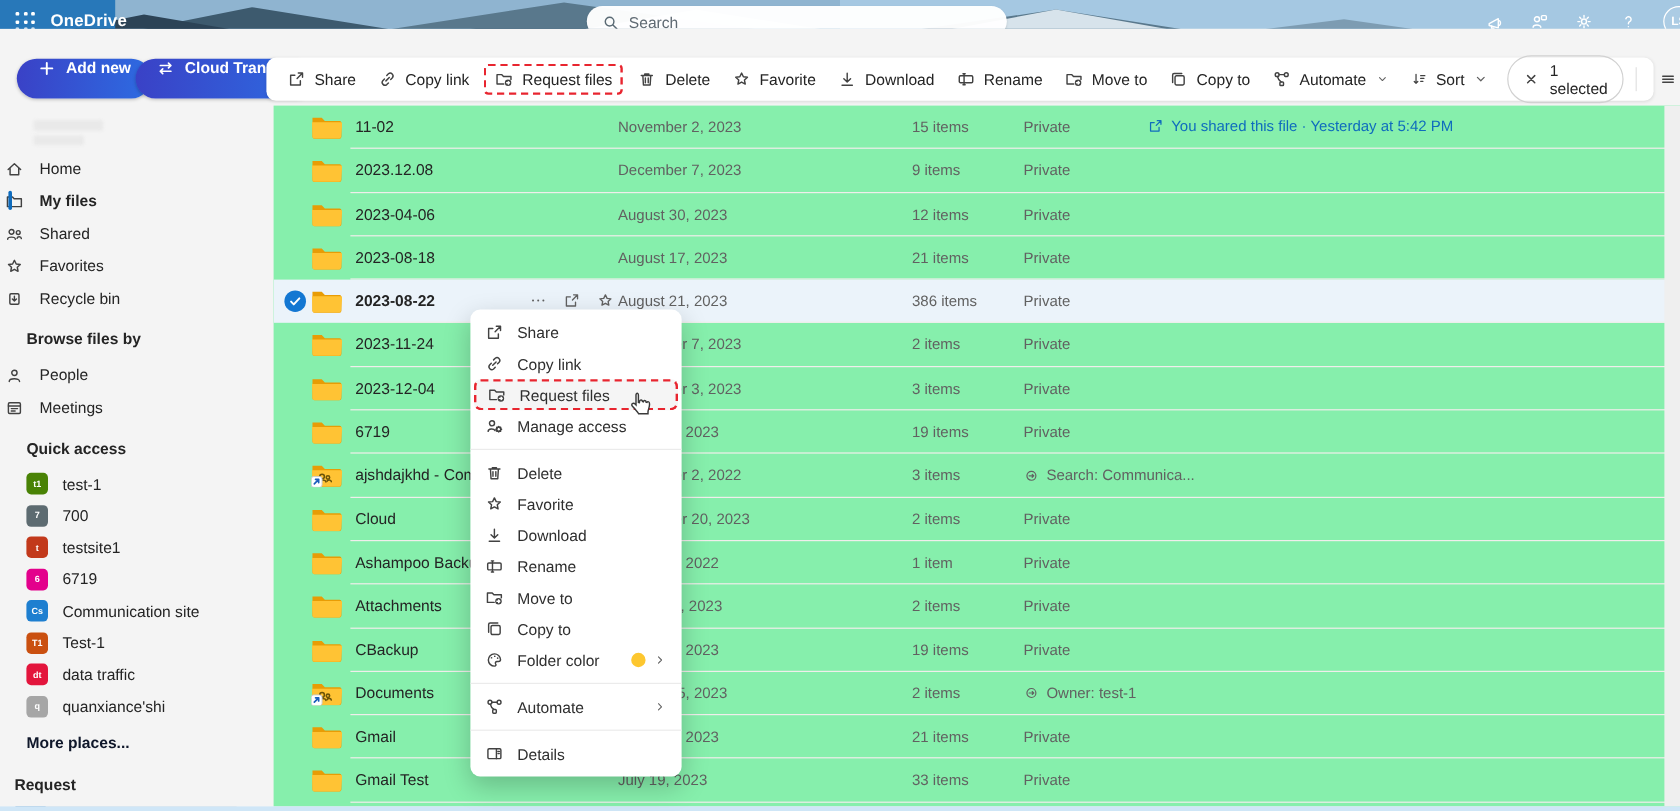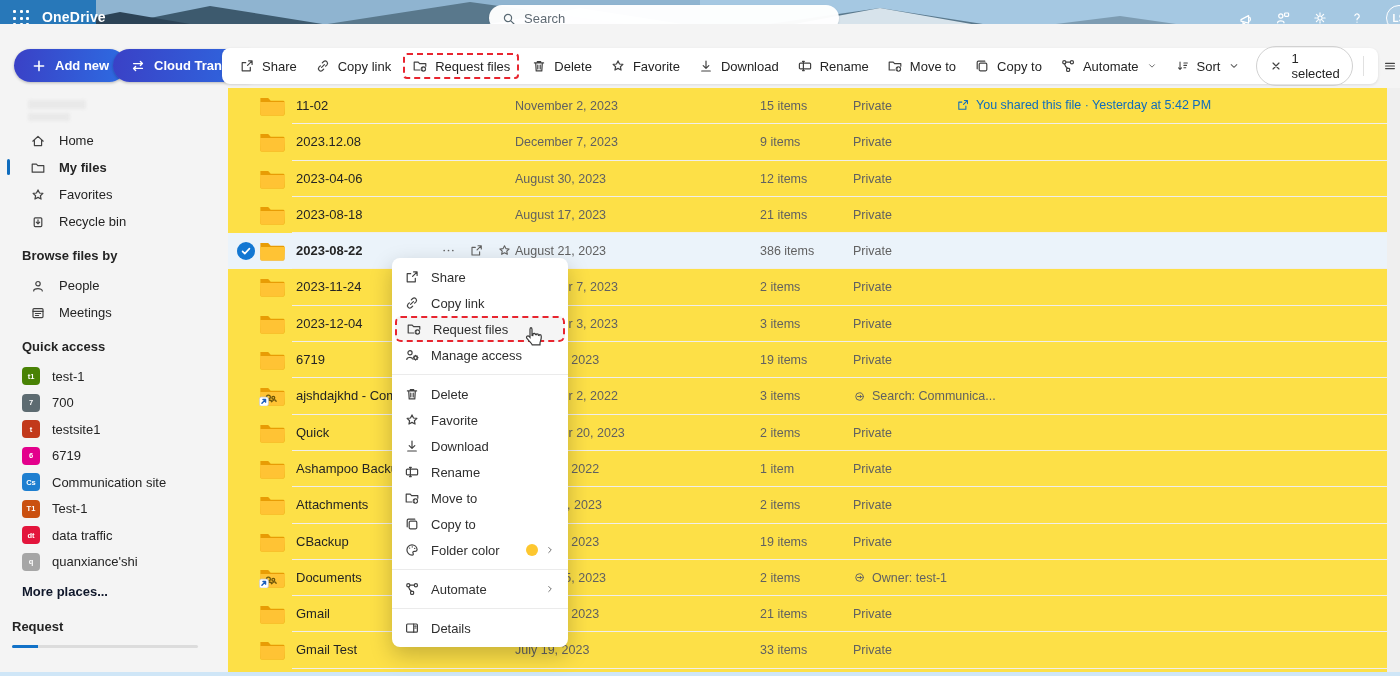--- a/index.html
+++ b/index.html
@@ -14,54 +14,54 @@
   .waffle{position:absolute;left:13px;top:10px;width:17px;height:17px;display:grid;grid-template-columns:repeat(3,1fr);gap:3px;cursor:pointer}
   .waffle i{width:3px;height:3px;background:#fff;border-radius:1px}
   .app-title{position:absolute;left:42px;top:9px;color:#fff;font-size:14px;font-weight:700;letter-spacing:.2px}
   .searchbox{position:absolute;left:489px;top:5px;width:350px;height:26px;background:rgba(255,255,255,.97);border-radius:13px;display:flex;align-items:center;padding:0 12px;gap:9px;color:#5f6a73;font-size:13px;box-shadow:0 1px 2px rgba(0,0,0,.15)}
   .top-icons{position:absolute;right:0;top:0;height:36px;display:flex;align-items:center;gap:21px;color:#fff;padding-right:0}
   .tico{width:16px;height:16px}
   .avatar{width:26px;height:26px;border-radius:50%;border:1.5px solid #fff;color:#fff;font-size:10px;font-weight:700;display:flex;align-items:center;justify-content:center;margin-right:-12px;background:rgba(255,255,255,.08)}
 
   
   .action-row{position:absolute;left:0;top:36px;width:1400px;height:52px}
-  .btn-pill{position:absolute;top:13px;height:33px;border:none;border-radius:17px;display:flex;align-items:center;gap:8px;color:#fff;font-weight:700;font-size:13px;padding:0 17px;background:linear-gradient(95deg,#3a41c6,#2d6ce2);cursor:pointer;box-shadow:0 1px 3px rgba(0,0,0,.25);font-family:inherit}
+  .btn-pill{position:absolute;top:13px;height:33px;border:none;border-radius:17px;display:flex;align-items:flex-start;gap:8px;color:#fff;font-weight:700;font-size:13px;padding:0 17px;background:linear-gradient(95deg,#3a41c6,#2d6ce2);cursor:pointer;box-shadow:0 1px 3px rgba(0,0,0,.25);font-family:inherit}
   #btn-addnew{left:14px}
   #btn-cloudtransfer{left:113px}
   .toolbar-card{position:absolute;left:222px;right:22px;top:12px;height:36px;background:#fff;border-radius:8px;box-shadow:0 1px 3px rgba(0,0,0,.1);display:flex;align-items:center;padding:0 8px;font-size:13px}
   .tb-item{display:flex;align-items:center;gap:7px;padding:5px 9px;border-radius:4px;cursor:pointer;color:#242424;white-space:nowrap}
   .tb-item .ic{color:#424242}
   .tb-item.hl-dash{border:2px dashed #e8252f;border-radius:4px;padding:3px 7px;margin:0 3px}
   .tb-right{margin-left:auto;display:flex;align-items:center;gap:6px}
   .pill-selected{display:flex;align-items:center;gap:8px;border:1px solid #d1d1d1;border-radius:20px;padding:4px 12px;cursor:pointer;font-size:13px}
   .tb-divider{width:1px;height:20px;background:#e1e1e1;margin:0 4px}
   .chev{color:#616161}
 
   
   .sidebar{position:absolute;left:0;top:88px;width:228px;bottom:0;font-size:13px}
   .sb-blur{margin:12px 0 6px 28px}
   .sb-blur i{display:block;background:#e9e9e9;filter:blur(1.5px);border-radius:2px}
   .sb-blur i:first-child{width:58px;height:9px;margin-bottom:4px}
   .sb-blur i:last-child{width:42px;height:8px}
-  .nav-item{height:27px;display:flex;align-items:center;gap:13px;padding-left:30px;position:relative;cursor:pointer;color:#242424}
+  .nav-item{height:27px;display:flex;align-items:center;gap:13px;padding-left:4px;position:relative;cursor:pointer;color:#242424}
   .nav-item .ic{color:#424242;width:16px;height:16px}
   .nv-ind{display:none;position:absolute;left:7px;top:5px;width:3px;height:16px;border-radius:2px;background:#0f6cbd}
   .nav-item.active .nv-ind{display:block}
   .nav-item.active .lbl{font-weight:700}
   .sec-head{font-weight:700;padding:13px 0 9px 22px;color:#242424}
   .quick-item{height:26.5px;display:flex;align-items:center;gap:12px;padding-left:22px;cursor:pointer}
   .q-avatar{width:18px;height:18px;border-radius:4px;color:#fff;font-size:7.5px;font-weight:700;display:flex;align-items:center;justify-content:center;flex:none}
   .more-places{color:#0f172a;font-weight:700;padding:9px 0 0 22px;cursor:pointer}
   .storage-head{font-weight:700;padding:20px 0 0 12px}
   .storage-bar{margin:11px 30px 0 12px;height:3px;background:#dcdcdc;border-radius:2px;overflow:hidden}
   .storage-bar i{display:block;height:100%;background:#1272c8}
   .storage-text{padding:7px 0 0 12px;font-size:12px;color:#616161}
 
   
-  .main{position:absolute;left:228px;top:88px;right:0;bottom:4px;background:#fde047;overflow:hidden}
+  .main{position:absolute;left:228px;top:88px;right:0;bottom:4px;background:#86efac;overflow:hidden}
   .frow{position:relative;height:36.3px;cursor:pointer}
   .frow::after{content:"";position:absolute;left:64px;right:0;bottom:0;height:1px;background:#f0eeec}
   .frow.selected{background:#ebf3fa}
   .sel-ic{position:absolute;left:9px;top:9px;width:18px;height:18px;border-radius:50%;display:none;align-items:center;justify-content:center;background:#1377d2}
   .frow.selected .sel-ic{display:flex}
   .fold{position:absolute;left:31px;top:8px}
   .fname{position:absolute;left:68px;top:10px;font-size:13px;color:#242424}
   .frow.selected .fname{font-weight:700}
   .rowicons{position:absolute;left:213px;top:10px;display:none;gap:13px;color:#616161;align-items:center}
   .frow.selected .rowicons{display:flex}
@@ -324,20 +324,31 @@
         <span class="ic">
           <svg class="svgi" width="16" height="16" viewBox="0 0 16 16" fill="none" stroke="currentColor" stroke-width="1.2" stroke-linecap="round" stroke-linejoin="round">
             <path d="M2.2 4.2 h4.2 l1.4 1.5 h6 V12.2 H2.2 Z"></path>
           </svg>
         </span>
         <span class="lbl">My files</span>
       </div>
       <div class="nav-item">
         <span class="ic">
           <svg class="svgi" width="16" height="16" viewBox="0 0 16 16" fill="none" stroke="currentColor" stroke-width="1.2" stroke-linecap="round" stroke-linejoin="round">
+            <circle cx="5.6" cy="6.2" r="2"></circle>
+            <path d="M2.4 12.4 c0-2.4 6.4-2.4 6.4 0"></path>
+            <circle cx="11.2" cy="6.8" r="1.6"></circle>
+            <path d="M10.2 11.6 c.4-1.7 3.4-1.7 3.6.2"></path>
+          </svg>
+        </span>
+        <span class="lbl">Shared</span>
+      </div>
+      <div class="nav-item">
+        <span class="ic">
+          <svg class="svgi" width="16" height="16" viewBox="0 0 16 16" fill="none" stroke="currentColor" stroke-width="1.2" stroke-linecap="round" stroke-linejoin="round">
             <path d="M8 2.9 l1.5 3.1 3.4.4 -2.5 2.3 .65 3.35 L8 10.4 4.95 12.05 l.65-3.35 L3.1 6.4 l3.4-.4 Z"></path>
           </svg>
         </span>
         <span class="lbl">Favorites</span>
       </div>
       <div class="nav-item">
         <span class="ic">
           <svg class="svgi" width="16" height="16" viewBox="0 0 16 16" fill="none" stroke="currentColor" stroke-width="1.2" stroke-linecap="round" stroke-linejoin="round">
             <rect x="4.2" y="3.8" width="7.6" height="8.8" rx="1"></rect>
             <path d="M6.3 8.1 8 9.8 9.7 8.1 M8 9.6 V5.8"></path>
@@ -595,21 +606,21 @@
         </span>
       </div>
       <div class="frow">
         <span class="fold">
           <svg class="svgi" width="26" height="20" viewBox="0 0 20 15.5">
  <path d="M1 1.6 h6 l2 2.1 h9.6 a1.1 1.1 0 0 1 1.1 1.1 V13.9 a1.3 1.3 0 0 1-1.3 1.3 H2.3 A1.3 1.3 0 0 1 1 13.9 Z" fill="#e89c05"></path>
  <path d="M.7 4.6 H19.3 a.9.9 0 0 1 .9 1 l-.8 8.3 a1.3 1.3 0 0 1-1.3 1.2 H2.3 A1.3 1.3 0 0 1 1 13.9 Z" fill="#ffc334"></path>
 
 </svg>
         </span>
-        <span class="fname">Quick</span>
+        <span class="fname">Cloud</span>
         <span class="fdate">December 20, 2023</span>
         <span class="fitems">2 items</span>
         <span class="fshare">
           <span>Private</span>
         </span>
       </div>
       <div class="frow">
         <span class="fold">
           <svg class="svgi" width="26" height="20" viewBox="0 0 20 15.5">
  <path d="M1 1.6 h6 l2 2.1 h9.6 a1.1 1.1 0 0 1 1.1 1.1 V13.9 a1.3 1.3 0 0 1-1.3 1.3 H2.3 A1.3 1.3 0 0 1 1 13.9 Z" fill="#e89c05"></path>

